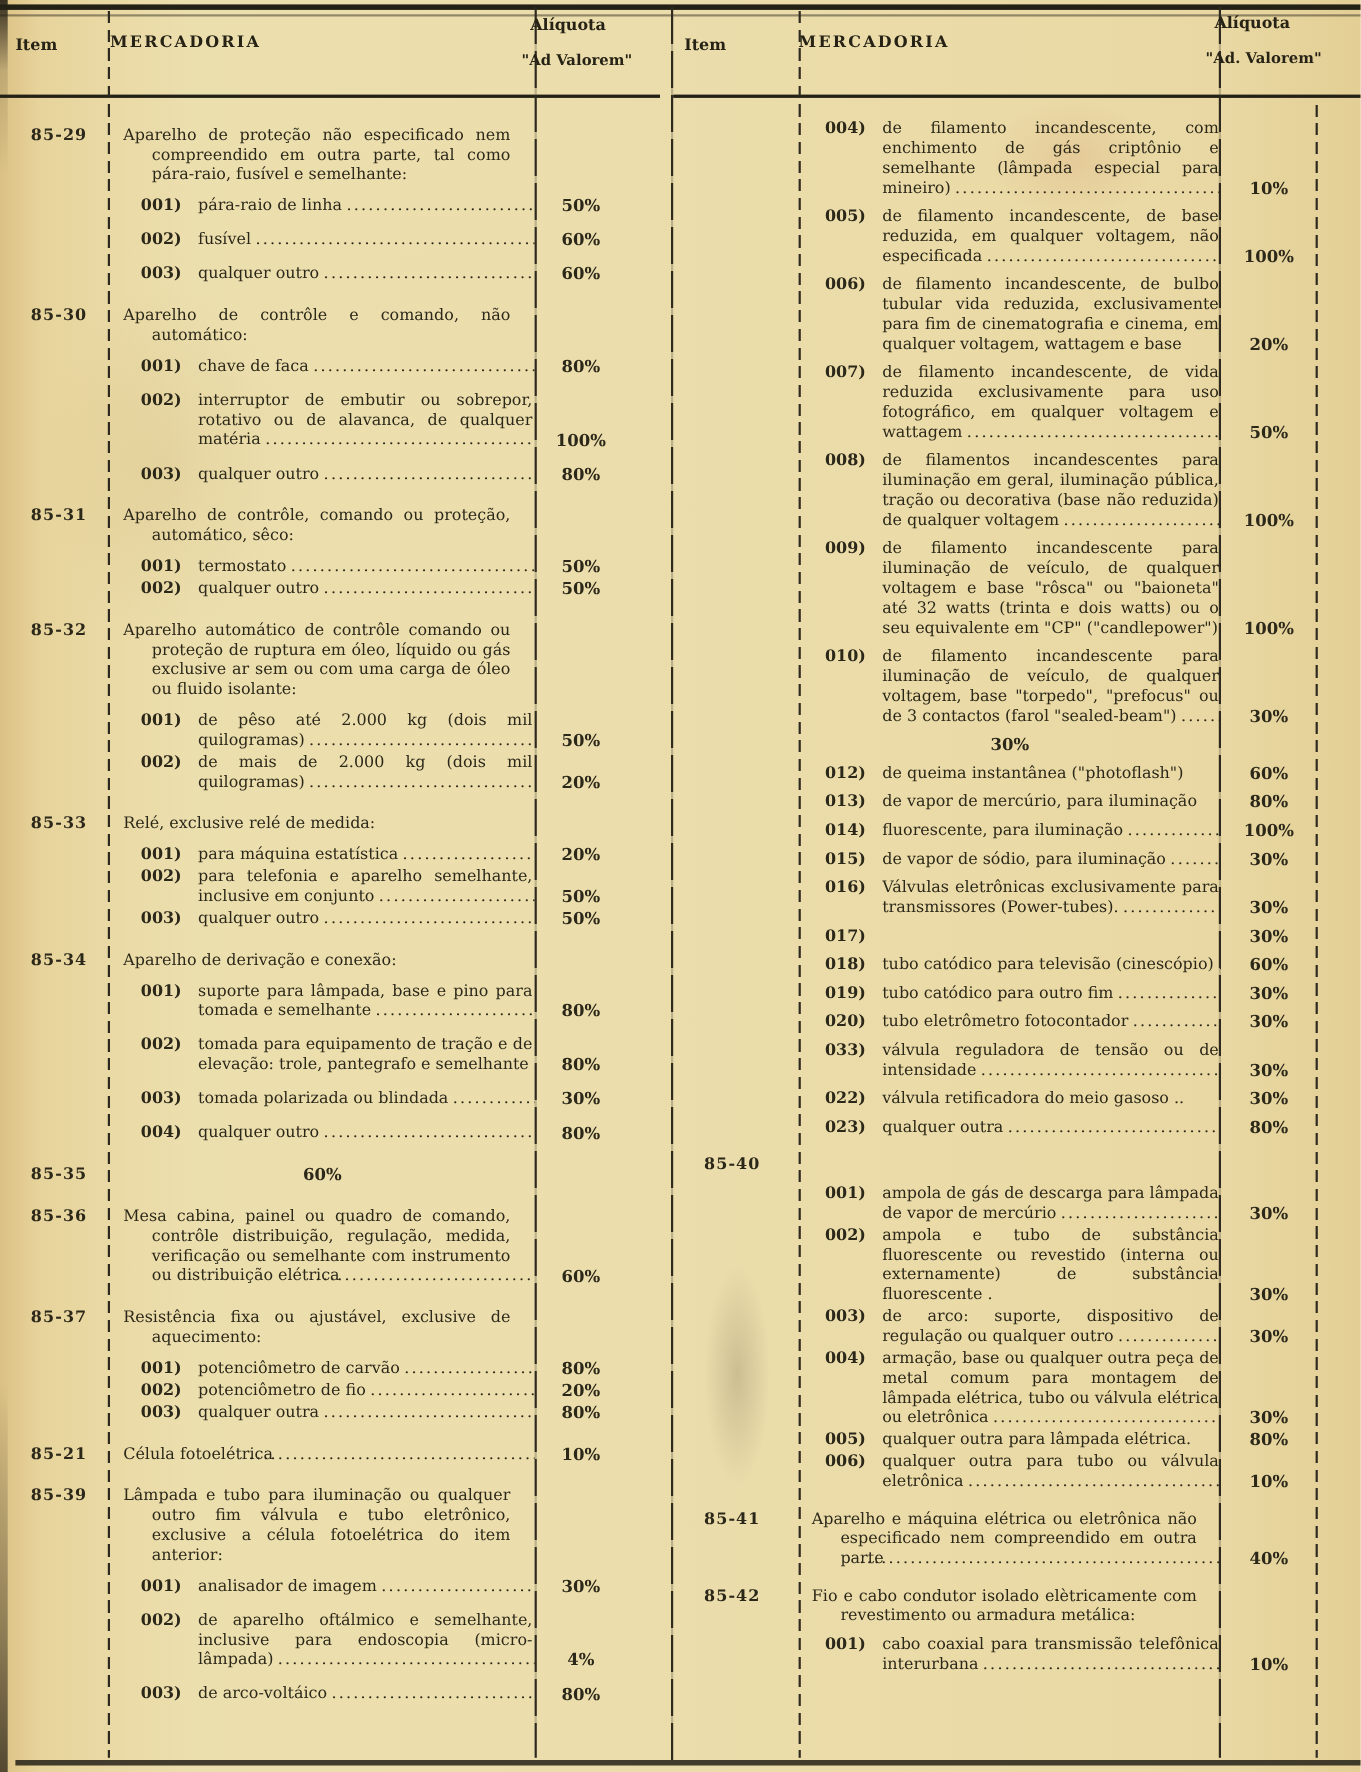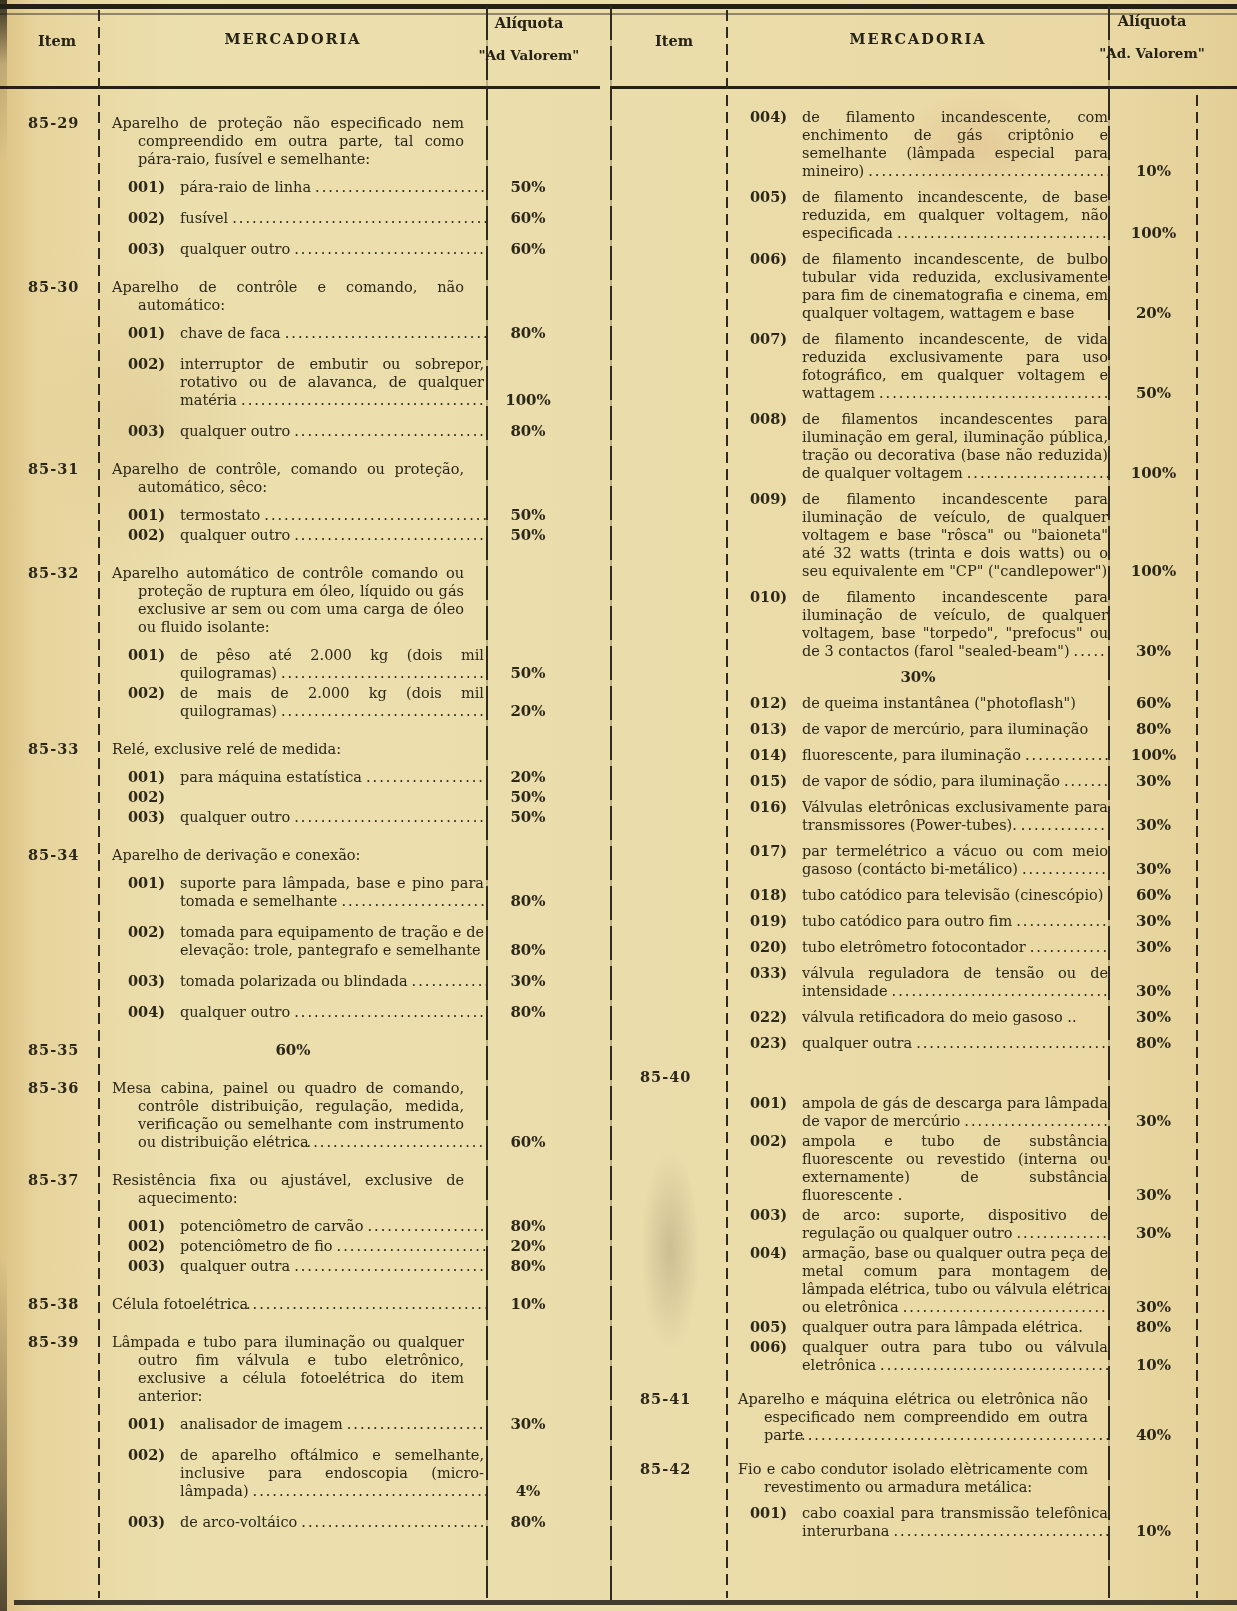--- a/index.html
+++ b/index.html
@@ -9,21 +9,21 @@
     font-family:"DejaVu Serif","Liberation Serif",serif;
     color:#2b2719;font-size:14.5px;line-height:18px;
   }
   
   .hline{position:absolute;background:#232016;}
   .vdash{position:absolute;width:2px;
     background:repeating-linear-gradient(180deg,#2e2a1f 0 11px,rgba(46,42,31,0) 11px 17px);}
   .vbroke{position:absolute;width:2px;
     background:repeating-linear-gradient(180deg,#2e2a1f 0 34px,rgba(46,42,31,.25) 34px 40px);}
   
-  .hcell{position:absolute;text-align:center;font-weight:bold;color:#262215;}
+  .hcell{position:absolute;text-align:left;font-weight:bold;color:#262215;}
   .hsub{font-weight:bold;font-size:13.5px;}
   
   .half{position:absolute;top:100px;}
   .half-left{left:14px;width:556px;}
   .half-right{left:622px;width:575px;}
   .erow{display:grid;}
   .half-left .erow{grid-template-columns:86px 1fr 84px;}
   .half-right .erow{grid-template-columns:104px 1fr 87px;}
   .icode{font-weight:bold;letter-spacing:1px;padding-left:14px;white-space:nowrap;}
   .half-right .icode{padding-left:18px;}
@@ -213,20 +213,21 @@
           <div class="sub">
             <span class="scode">001)</span>
             <span class="stext dotted">para máquina estatística</span>
           </div>
           <div class="rate">20%</div>
         </div>
         <div class="erow sub-row">
           <span class="icode"></span>
           <div class="sub">
             <span class="scode">002)</span>
+            <span class="stext dotted">para telefonia e aparelho semelhante, inclusive em conjunto</span>
           </div>
           <div class="rate">50%</div>
         </div>
         <div class="erow sub-row">
           <span class="icode"></span>
           <div class="sub">
             <span class="scode">003)</span>
             <span class="stext dotted">qualquer outro</span>
           </div>
           <div class="rate">50%</div>
@@ -315,21 +316,21 @@
           <div class="sub">
             <span class="scode">003)</span>
             <span class="stext dotted">qualquer outra</span>
           </div>
           <div class="rate">80%</div>
         </div>
       </div>
     </div>
     <div class="entry">
       <div class="erow head-row">
-        <span class="icode">85-38</span>
+        <span class="icode">85-21</span>
         <div class="desc dotted">Célula fotoelétrica</div>
         <div class="rate">10%</div>
       </div>
     </div>
     <div class="entry">
       <div class="erow head-row">
         <span class="icode">85-39</span>
         <div class="desc">Lâmpada e tubo para iluminação ou qualquer outro fim válvula e tubo eletrônico, exclusive a célula fotoelétrica do item anterior:</div>
         <div class="rate"></div>
       </div>
@@ -461,21 +462,20 @@
           <div class="sub">
             <span class="scode">016)</span>
             <span class="stext dotted">Válvulas eletrônicas exclusivamente para transmissores (Power-tubes).</span>
           </div>
           <div class="rate">30%</div>
         </div>
         <div class="erow sub-row">
           <span class="icode"></span>
           <div class="sub">
             <span class="scode">017)</span>
-            <span class="stext dotted">par termelétrico a vácuo ou com meio gasoso (contácto bi-metálico)</span>
           </div>
           <div class="rate">30%</div>
         </div>
         <div class="erow sub-row">
           <span class="icode"></span>
           <div class="sub">
             <span class="scode">018)</span>
             <span class="stext dotted">tubo catódico para televisão (cinescópio)</span>
           </div>
           <div class="rate">60%</div>

